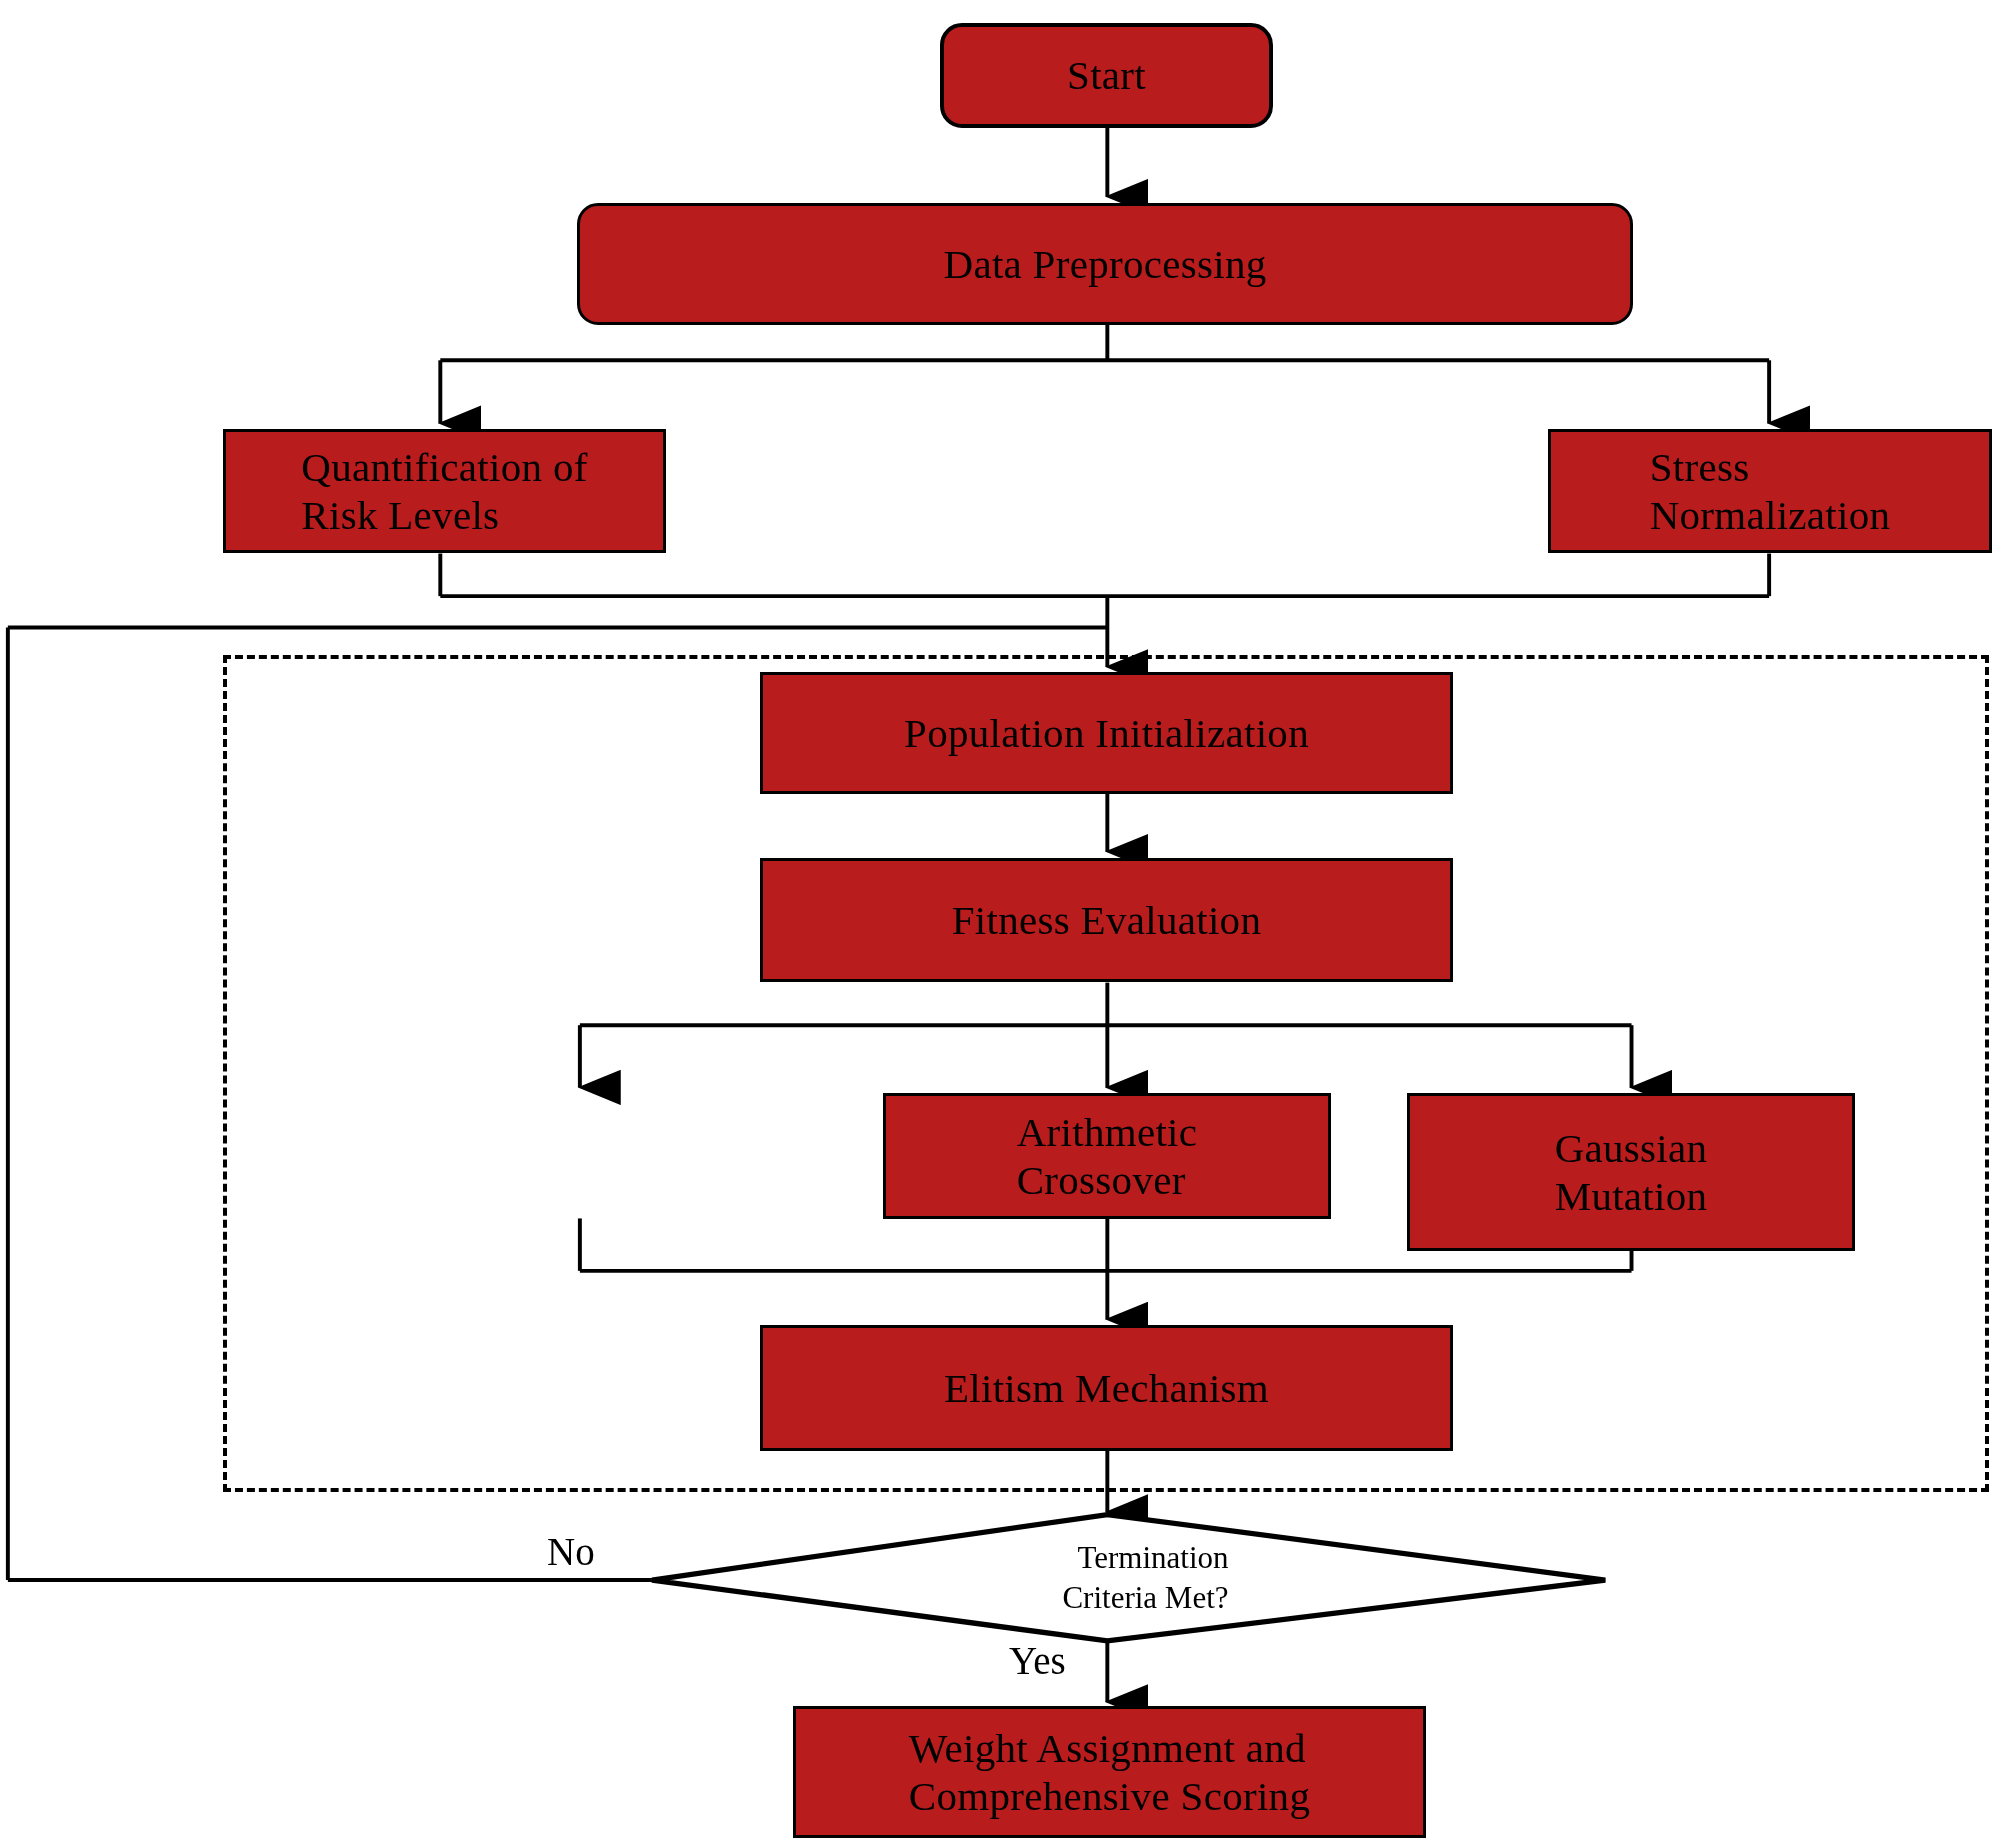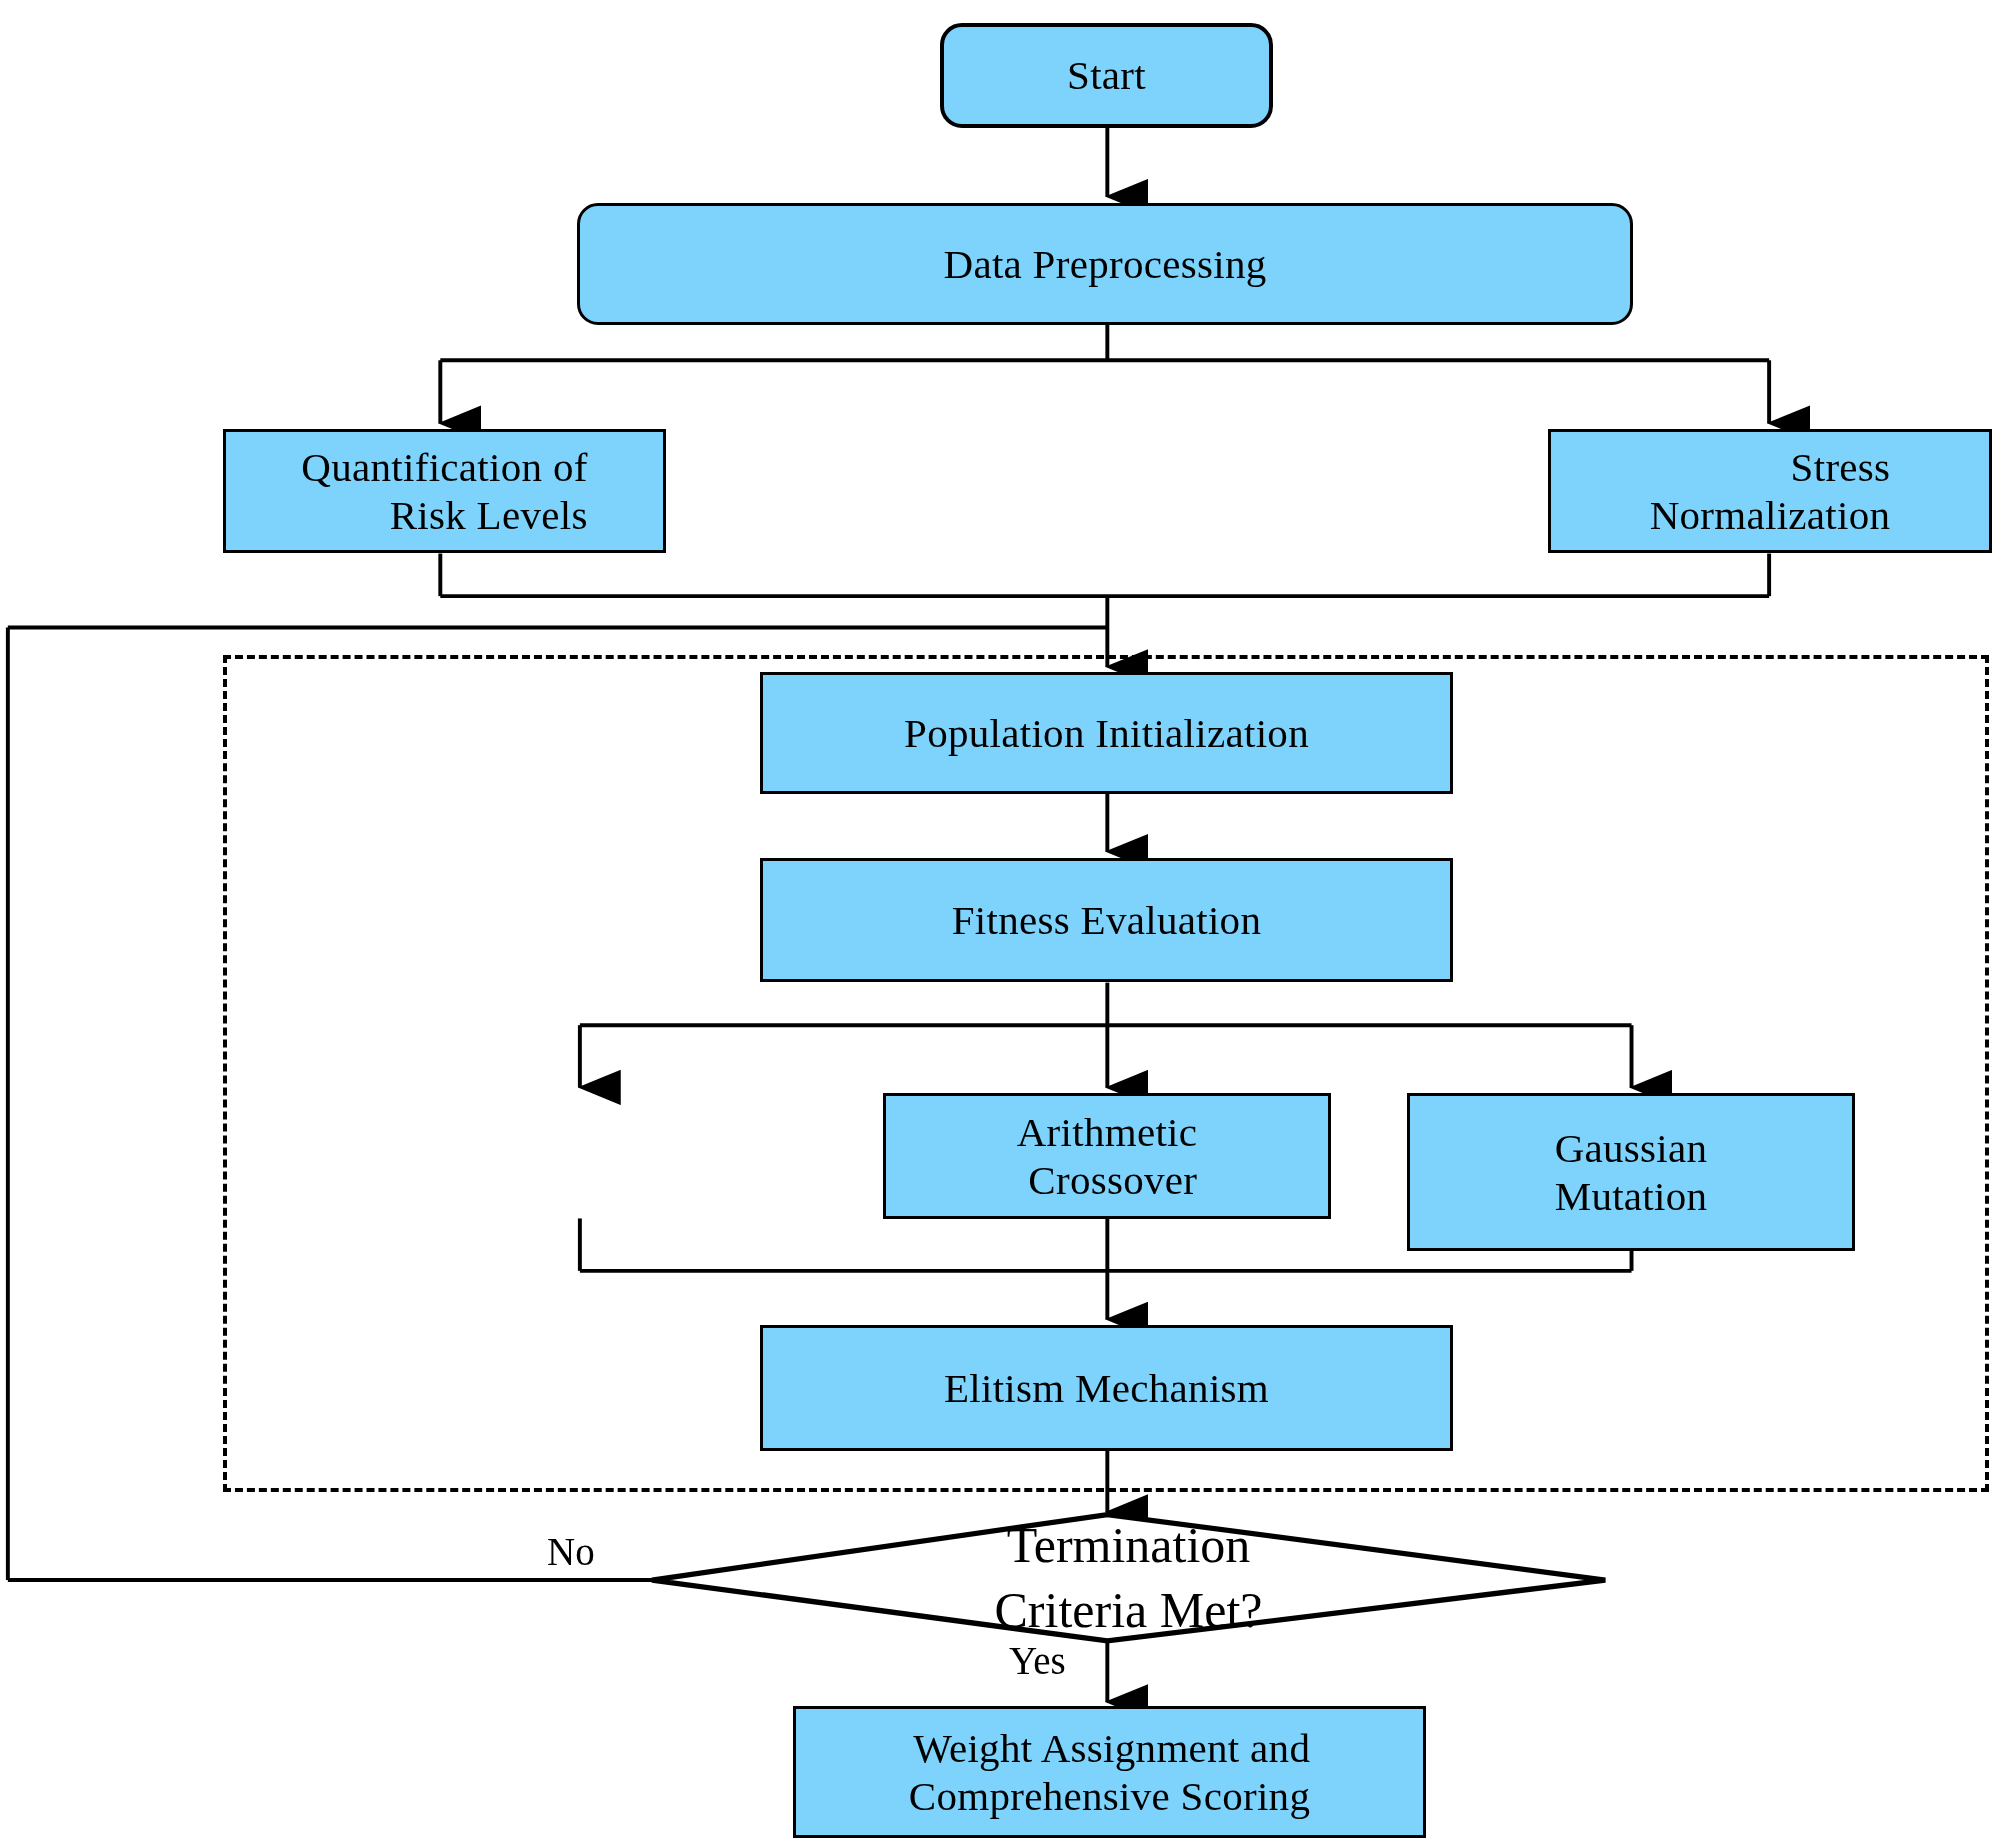--- a/index.html
+++ b/index.html
@@ -23,55 +23,55 @@
     position: absolute;
     left: 0;
     top: 0;
     width: 2005px;
     height: 1846px;
     pointer-events: none;
   }
   .node {
     position: absolute;
     box-sizing: border-box;
-    background: #7dd3fc;
+    background: #b91c1c;
     border: 3.9px solid #000000;
     display: flex;
     align-items: center;
     justify-content: center;
-    text-align: right;
+    text-align: left;
     line-height: 1.18;
     font-size: 41px;
     letter-spacing: 0.3px;
     z-index: 3;
   }
   .node.rounded {
     border-radius: 22px;
     border-width: 4.6px;
   }
   .node-label {
     display: block;
     padding: 0 9.2px;
     white-space: pre-line;
   }
   .diamond-wrap {
     position: absolute;
     z-index: 3;
   }
   .diamond-label {
     position: absolute;
-    left: 0;
+    left: 17px;
     top: 0;
     width: 100%;
     height: 100%;
     display: flex;
     align-items: center;
     justify-content: center;
-    text-align: center;
-    font-size: 50px;
+    text-align: right;
+    font-size: 31px;
     line-height: 1.30;
     white-space: pre-line;
   }
   .edge-label {
     position: absolute;
     font-size: 39px;
     color: #000000;
     z-index: 4;
     white-space: nowrap;
   }

